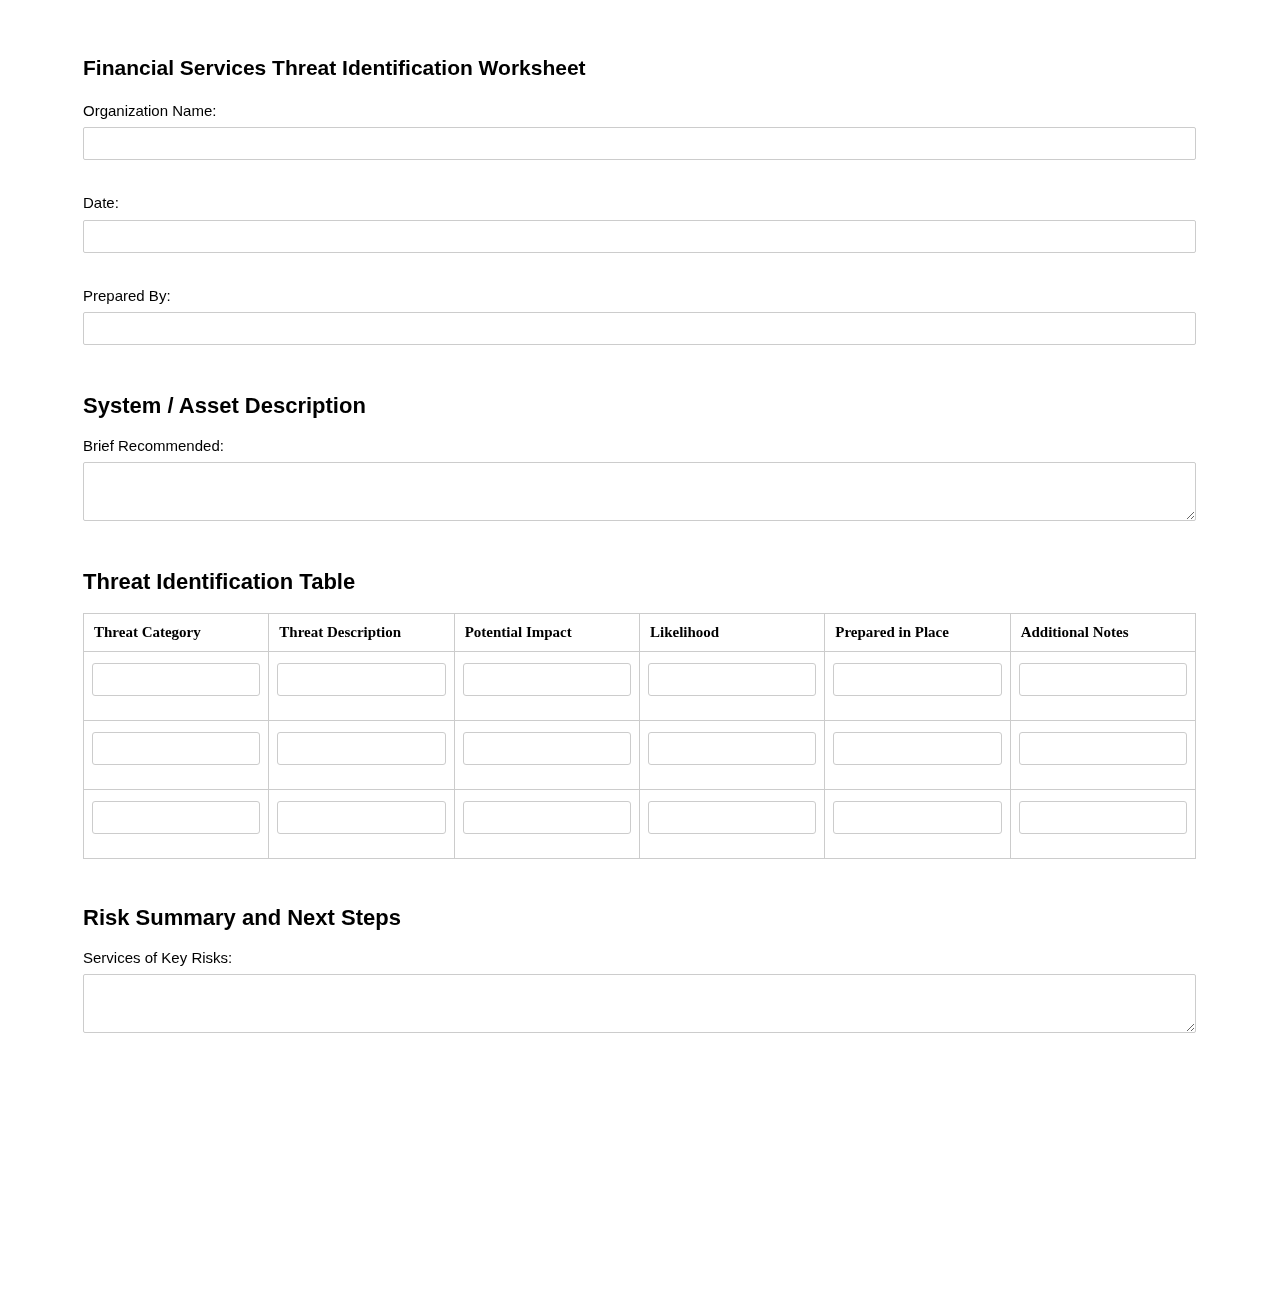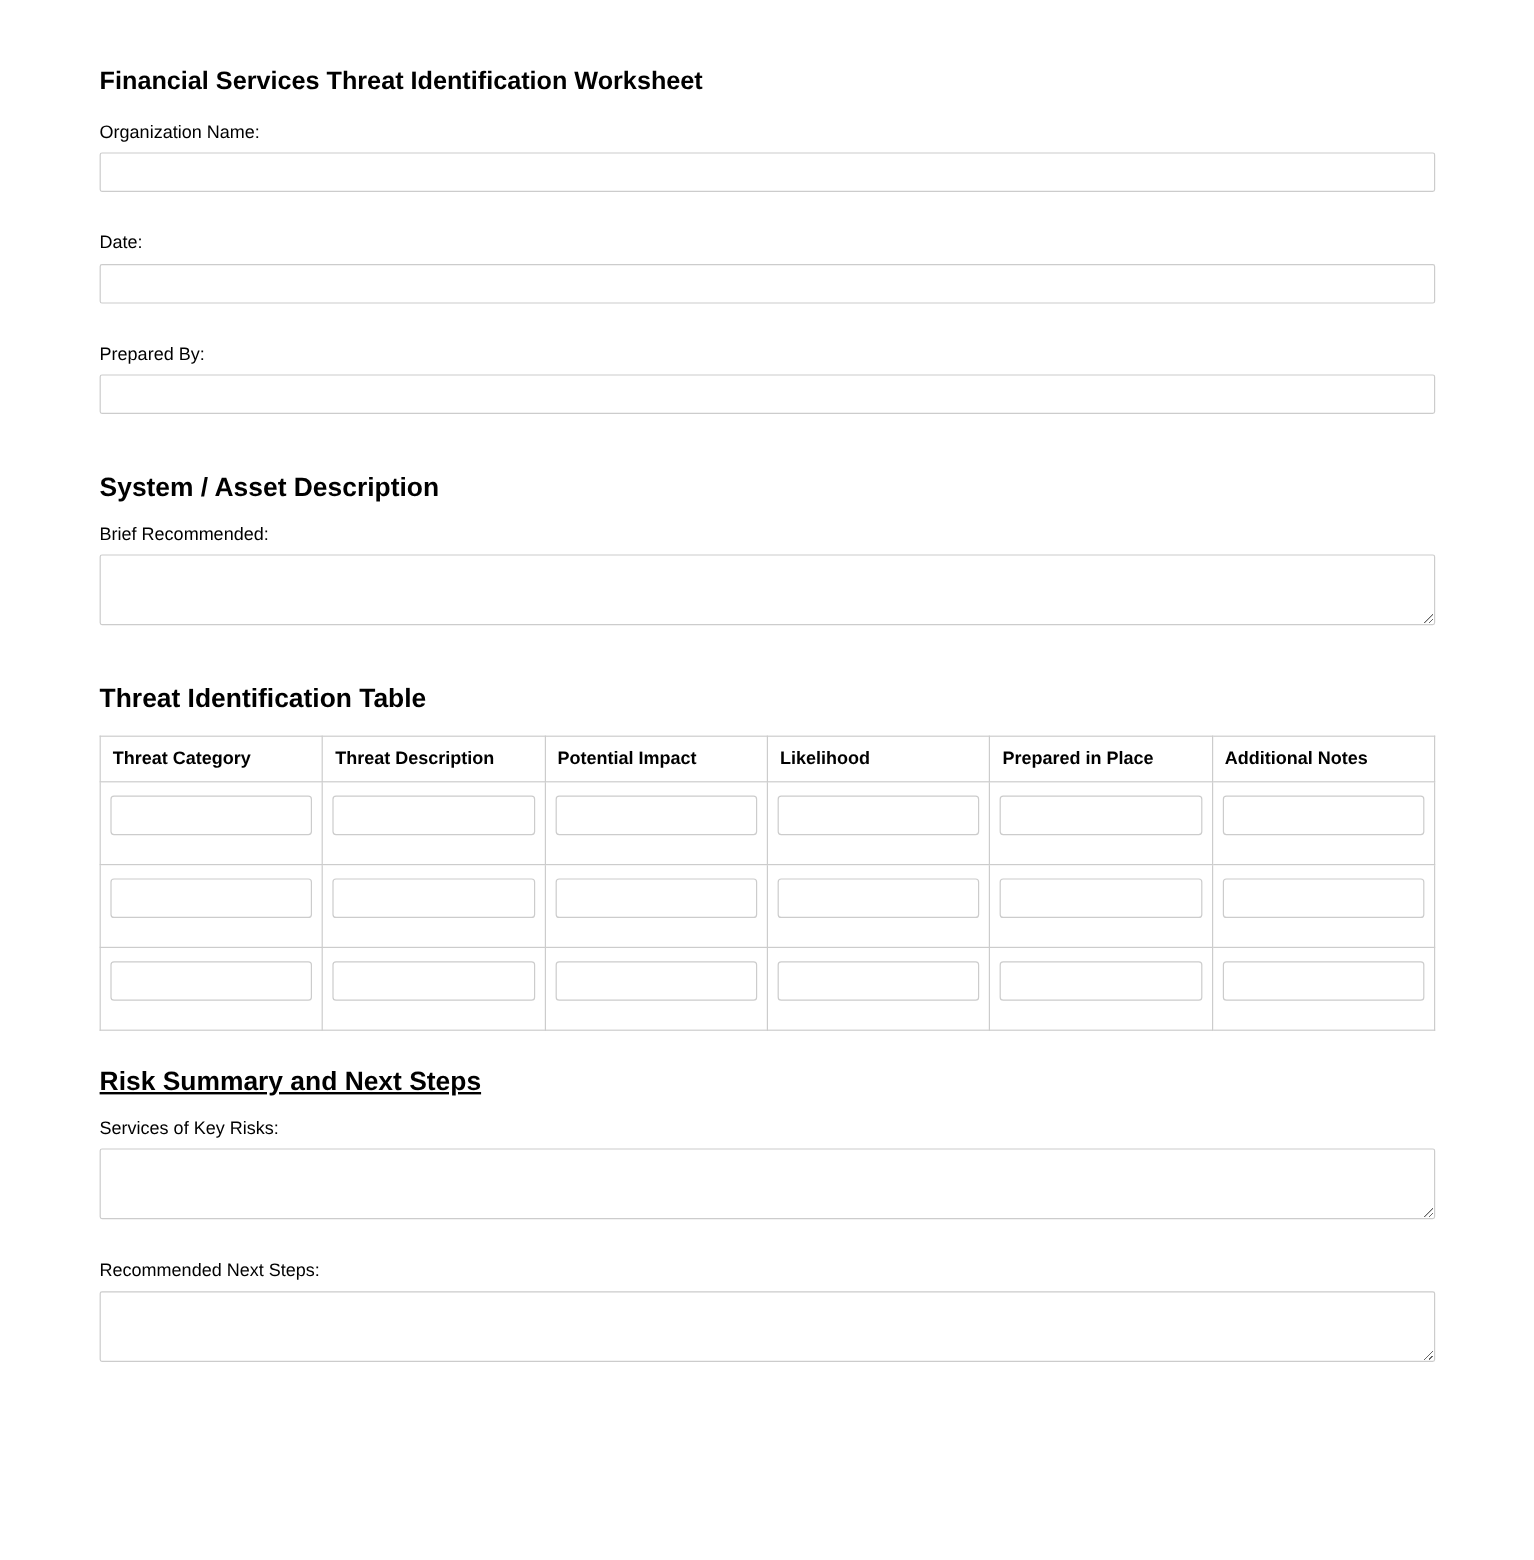--- a/index.html
+++ b/index.html
@@ -18,21 +18,21 @@
   h1.page-title {
     font-size: 21px;
     font-weight: 700;
     margin: 0 0 22px 0;
   }
   h2.section-heading {
     font-size: 22px;
     font-weight: 700;
     margin: 48px 0 18px 0;
   }
-  h2.after-table { margin-top: 29px; text-decoration: underline; }
+  h2.after-table { margin-top: 46px; }
   .form-group { margin: 0 0 34px 0; }
   .field-label {
     display: block;
     font-size: 15px;
     line-height: 1.15;
     margin: 0 0 8px 0;
   }
   .text-input {
     display: block;
     width: 100%;
@@ -57,20 +57,21 @@
     background: #ffffff;
     font-family: inherit;
     font-size: 15px;
     color: #000000;
     resize: both;
   }
   table.threat-table {
     width: 100%;
     border-collapse: collapse;
     table-layout: fixed;
+    font-family: Liberation Serif, serif;
   }
   .threat-table th {
     border: 1px solid #cccccc;
     font-size: 15px;
     font-weight: 700;
     text-align: left;
     padding: 10px;
   }
   .threat-table td {
     border: 1px solid #cccccc;
@@ -198,19 +199,15 @@
         </tbody>
     </table>
   </section>
 
   <section>
     <h2 class="section-heading after-table">Risk Summary and Next Steps</h2>
     <div class="form-group">
       <label class="field-label">Services of Key Risks:</label>
       <textarea class="area-input" style=""></textarea>
     </div>
-    <div class="form-group">
-      <label class="field-label">Recommended Next Steps:</label>
-      <textarea class="area-input" style=""></textarea>
-    </div>
   </section>
 
 </div>
 
 </body></html>

